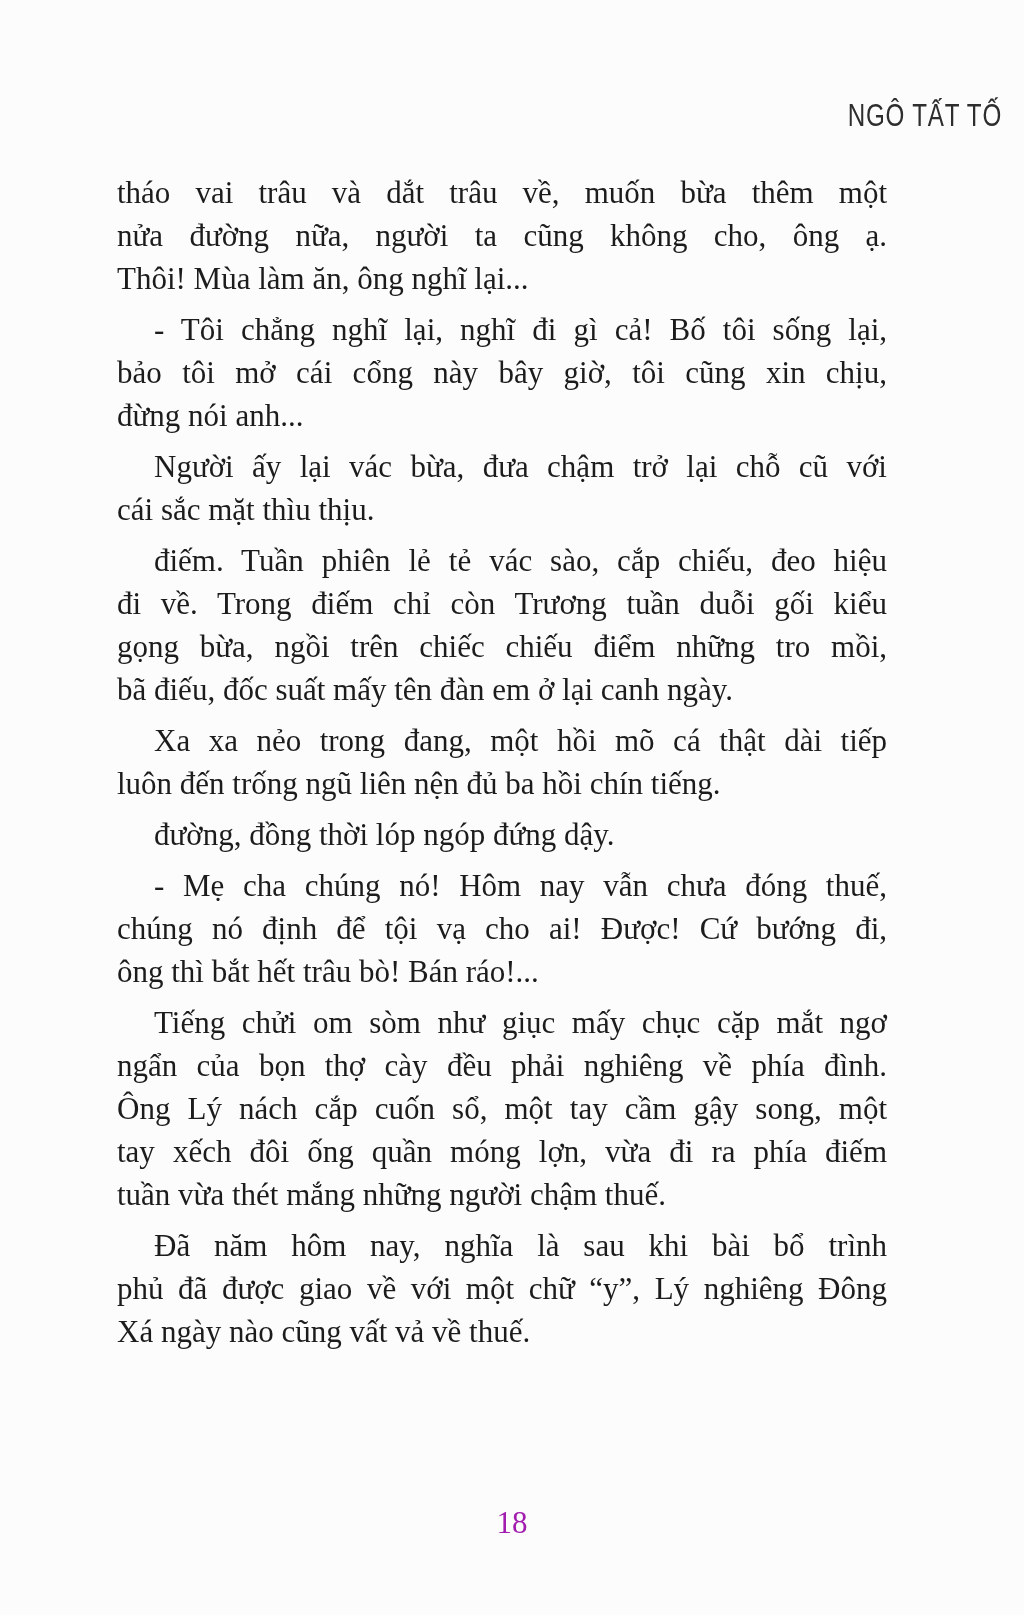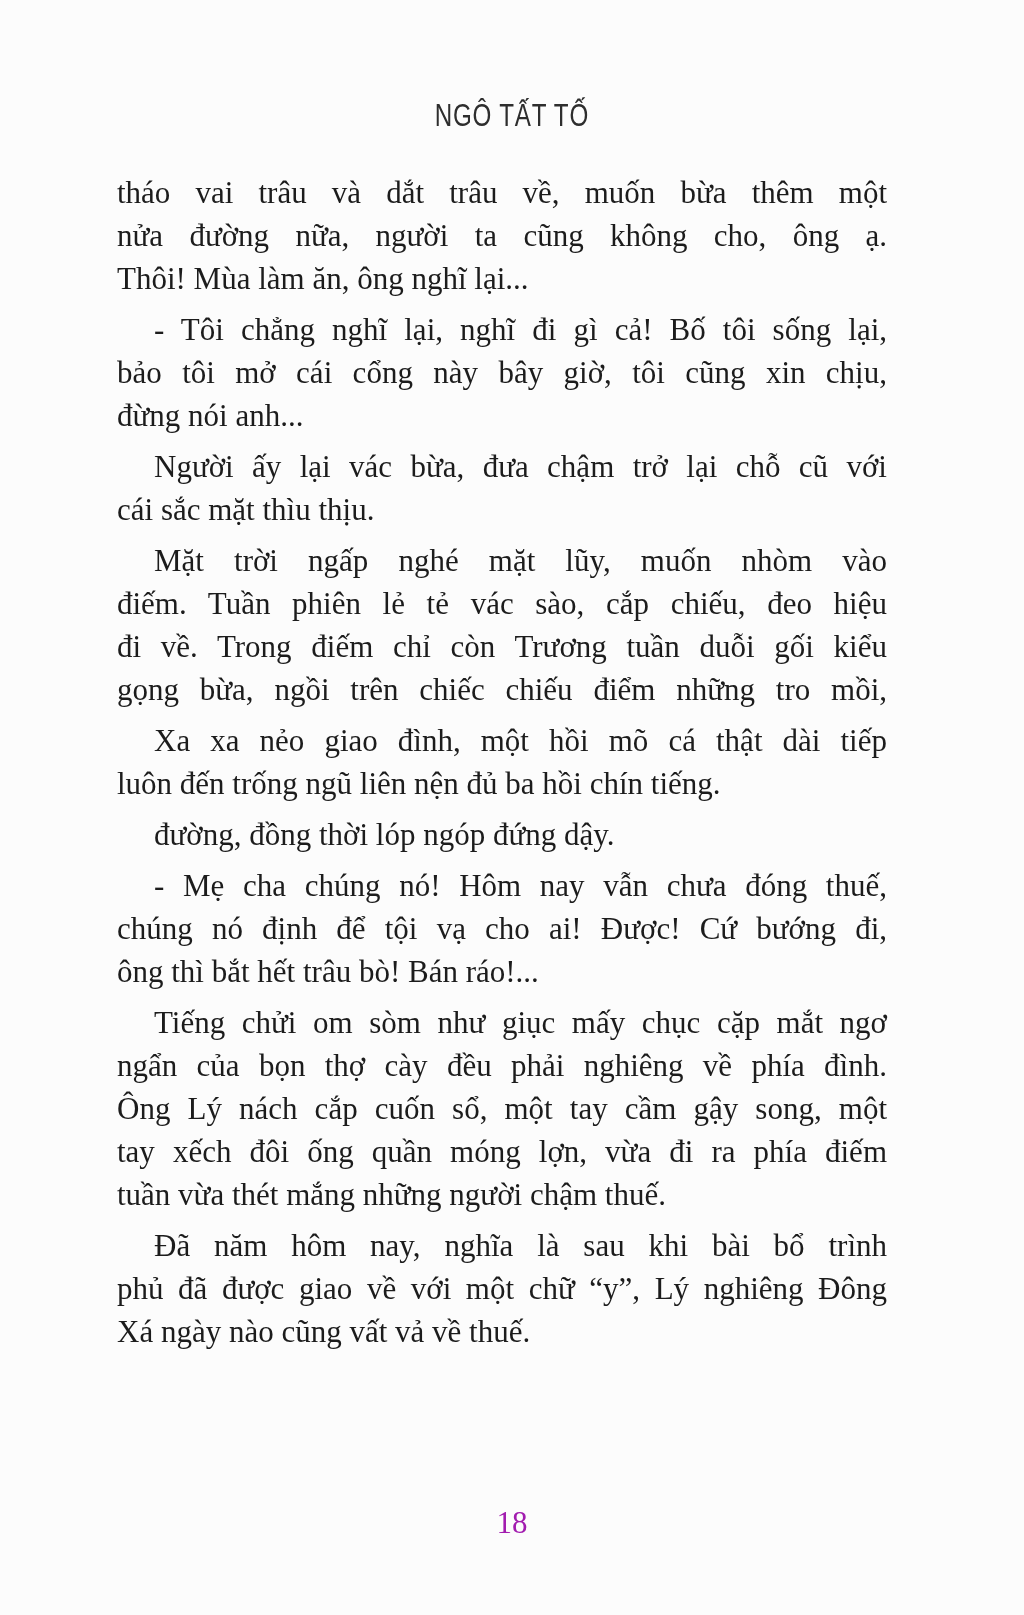--- a/index.html
+++ b/index.html
@@ -13,21 +13,21 @@
     height: 1615px;
     background: #fcfcfc;
     color: #1c1c1c;
     overflow: hidden;
   }
   .running-header {
     position: absolute;
     top: 98px;
     left: 0;
     right: 0;
-    text-align: center;
+    text-align: right;
     font-family: "Liberation Sans", "DejaVu Sans", sans-serif;
     font-size: 31px;
     font-weight: 400;
     letter-spacing: 1px;
     color: #2e2e2e;
   }
   .running-header .condense {
     display: inline-block;
     transform: scaleX(0.78);
     transform-origin: center;
@@ -81,27 +81,27 @@
       <div class="para indent">
         <div class="line">- Tôi chẳng nghĩ lại, nghĩ đi gì cả! Bố tôi sống lại,</div>
         <div class="line">bảo tôi mở cái cổng này bây giờ, tôi cũng xin chịu,</div>
         <div class="line last">đừng nói anh...</div>
       </div>
       <div class="para indent">
         <div class="line">Người ấy lại vác bừa, đưa chậm trở lại chỗ cũ với</div>
         <div class="line last">cái sắc mặt thìu thịu.</div>
       </div>
       <div class="para indent">
-        <div class="line">Mặt trời ngấp nghé mặt lũy, muốn nhòm vào</div>
         <div class="line">điếm. Tuần phiên lẻ tẻ vác sào, cắp chiếu, đeo hiệu</div>
         <div class="line">đi về. Trong điếm chỉ còn Trương tuần duỗi gối kiểu</div>
         <div class="line">gọng bừa, ngồi trên chiếc chiếu điểm những tro mồi,</div>
+        <div class="line last">bã điếu, đốc suất mấy tên đàn em ở lại canh ngày.</div>
       </div>
       <div class="para indent">
-        <div class="line">Xa xa nẻo giao đình, một hồi mõ cá thật dài tiếp</div>
+        <div class="line">Xa xa nẻo trong đang, một hồi mõ cá thật dài tiếp</div>
         <div class="line last">luôn đến trống ngũ liên nện đủ ba hồi chín tiếng.</div>
       </div>
       <div class="para indent">
         <div class="line last">đường, đồng thời lóp ngóp đứng dậy.</div>
       </div>
       <div class="para indent">
         <div class="line">- Mẹ cha chúng nó! Hôm nay vẫn chưa đóng thuế,</div>
         <div class="line">chúng nó định để tội vạ cho ai! Được! Cứ bướng đi,</div>
         <div class="line last">ông thì bắt hết trâu bò! Bán ráo!...</div>
       </div>

